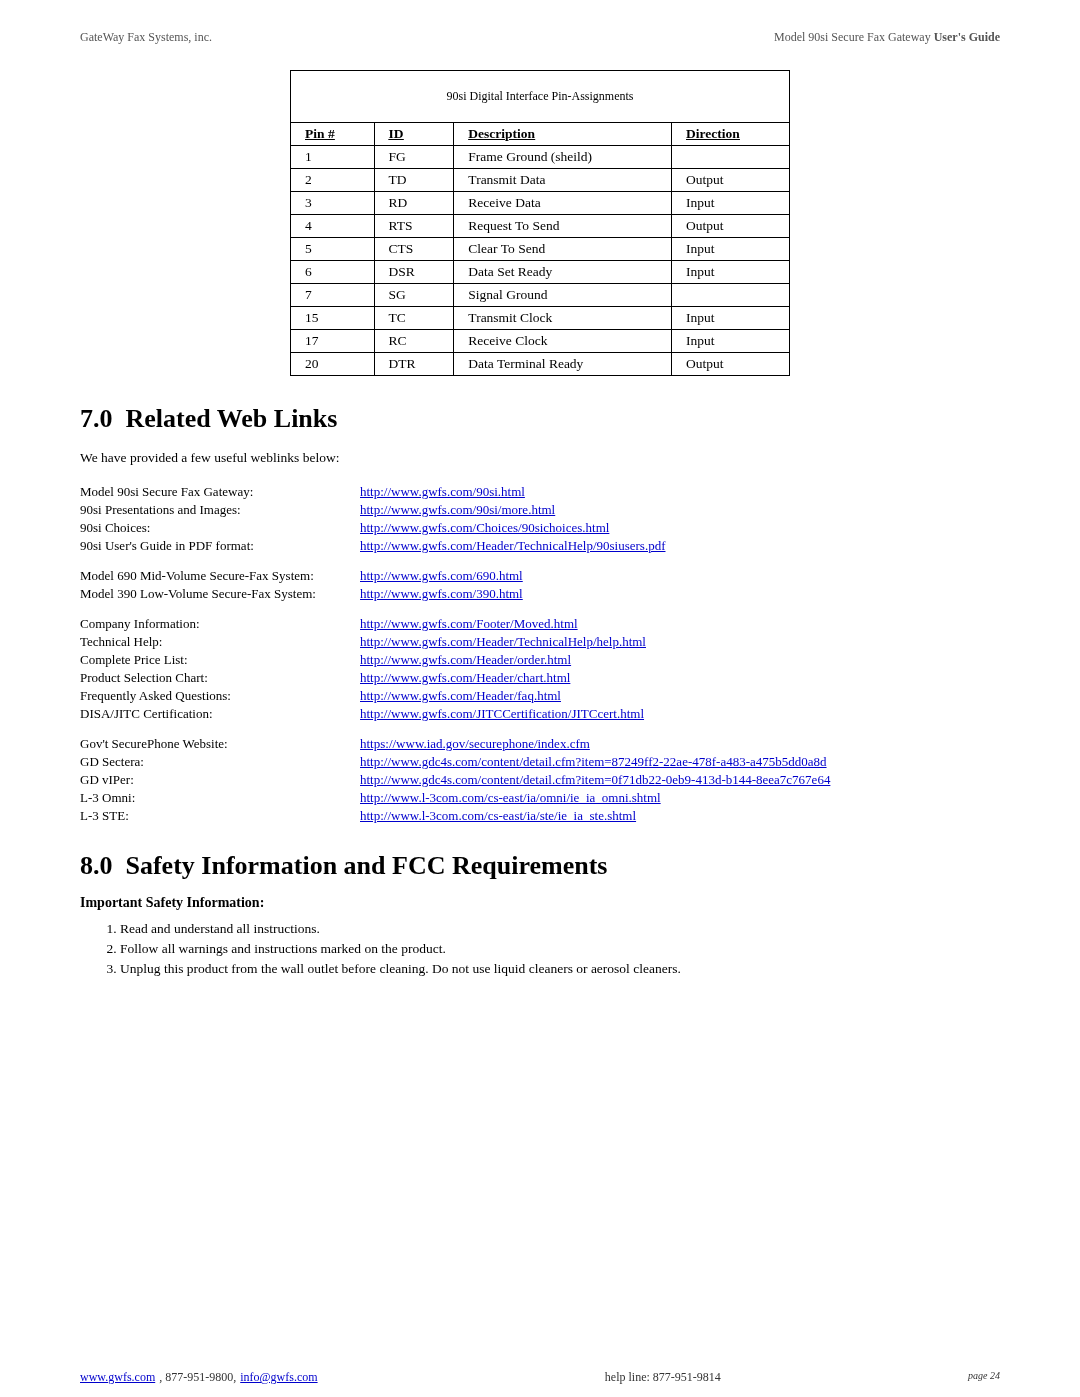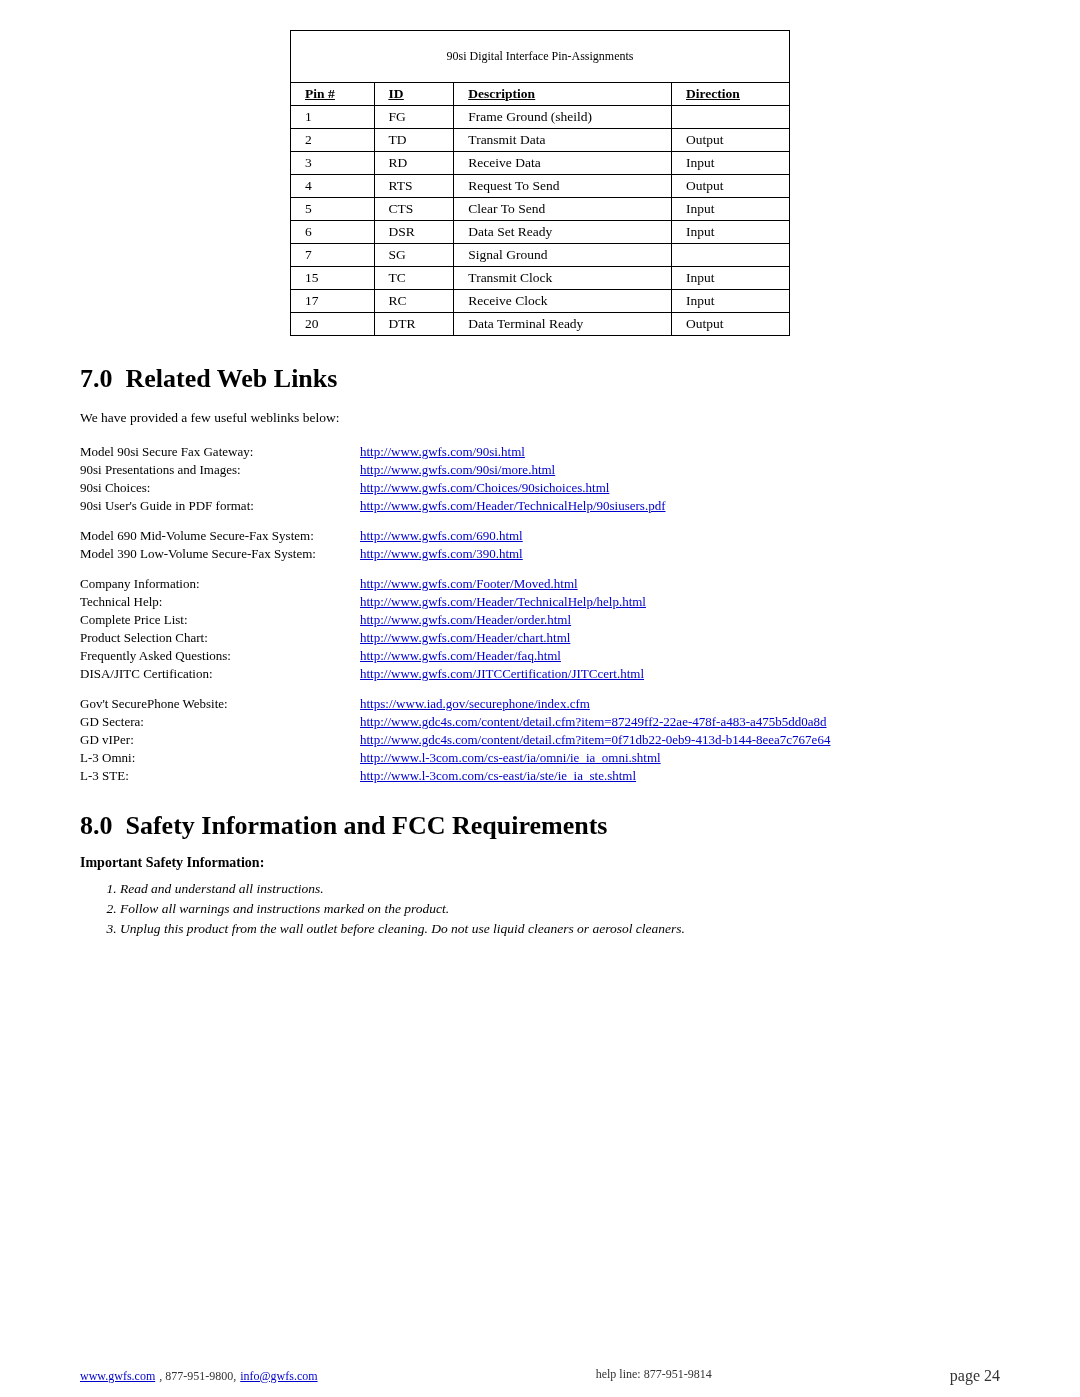--- a/index.html
+++ b/index.html
@@ -133,21 +133,20 @@
       margin-bottom: 10px;
     }
 
     .safety-list {
       margin-left: 40px;
       font-size: 13.5px;
     }
 
     .safety-list li {
       margin-bottom: 4px;
-      font-style: italic;
     }
 
     
     .footer {
       position: absolute;
       bottom: 12px;
       left: 80px;
       right: 80px;
       display: flex;
       justify-content: space-between;
@@ -166,28 +165,35 @@
       color: #0000cc;
       text-decoration: underline;
     }
 
     .footer-center {
       text-align: center;
       margin-left: 40px;
     }
 
     .footer-right {
-      font-size: 16px;
+      font-size: 10px;
+      font-style: italic;
     }
   </style>
 </head>
 <body>
 
 <div class="page">
 
+  <div class="header">
+    <span>GateWay Fax Systems, inc.</span>
+    <span class="header-right">
+      <span>Model 90si Secure Fax Gateway </span><strong>User's Guide</strong>
+    </span>
+  </div>
 
   <div class="table-container">
     <table class="pin-table">
       <caption>90si Digital Interface Pin-Assignments</caption>
       <thead>
         <tr>
           <th><u>Pin #</u></th>
           <th><u>ID</u></th>
           <th><u>Description</u></th>
           <th><u>Direction</u></th>

